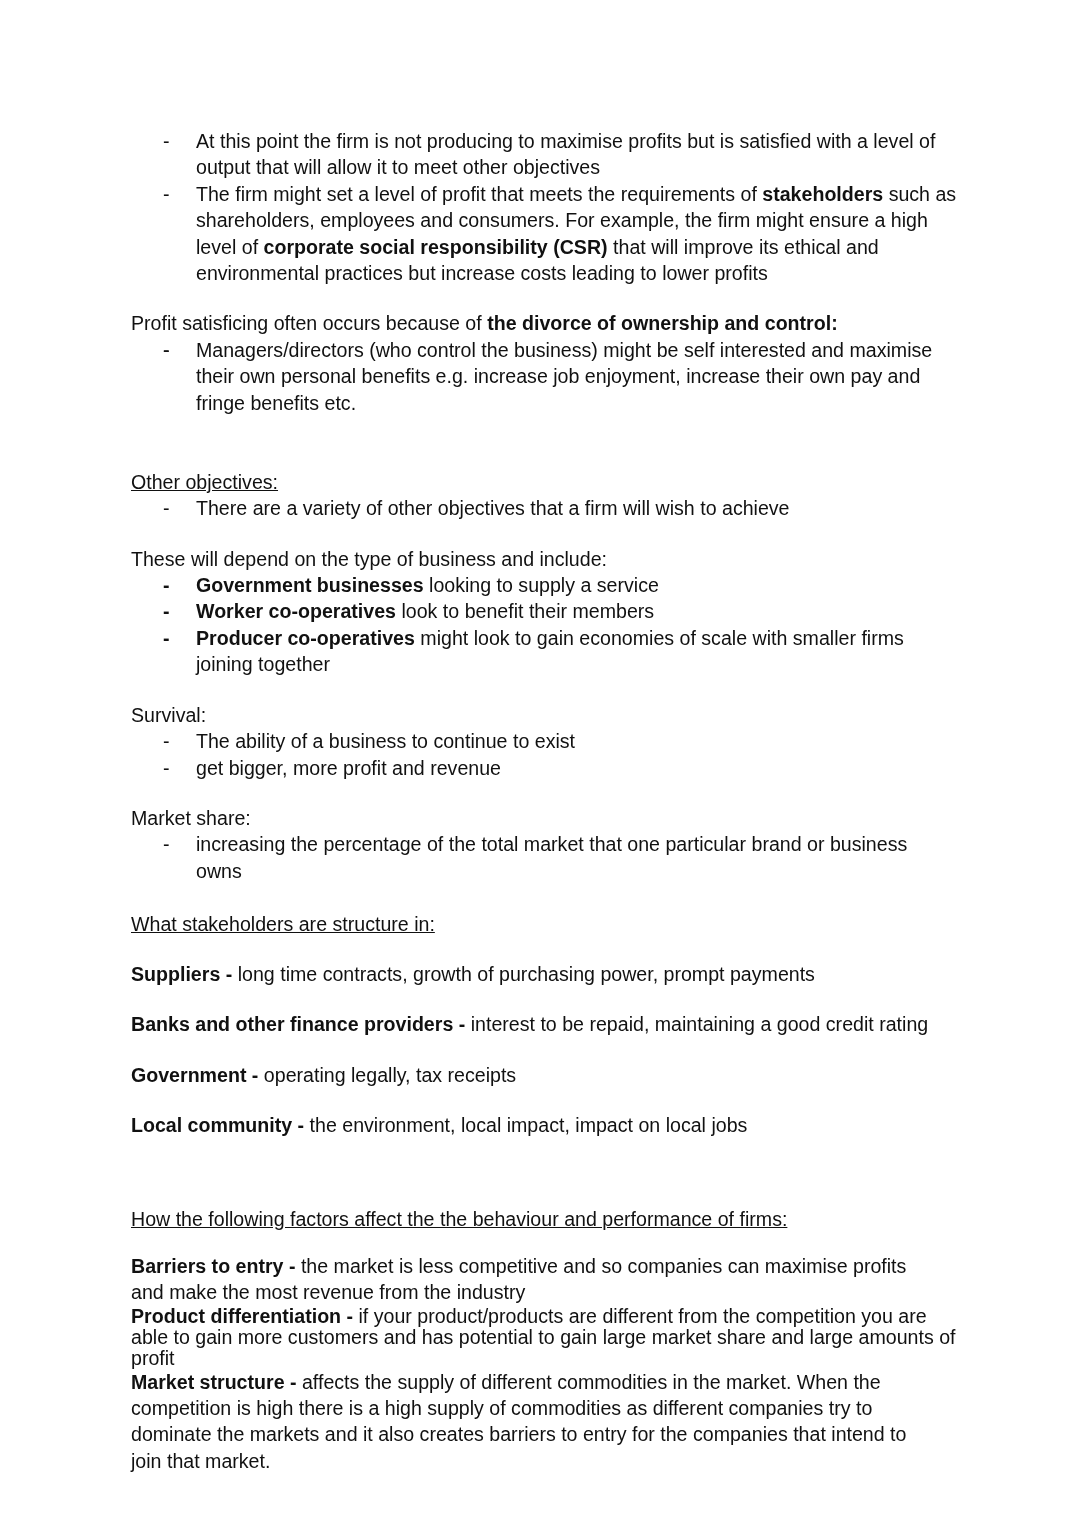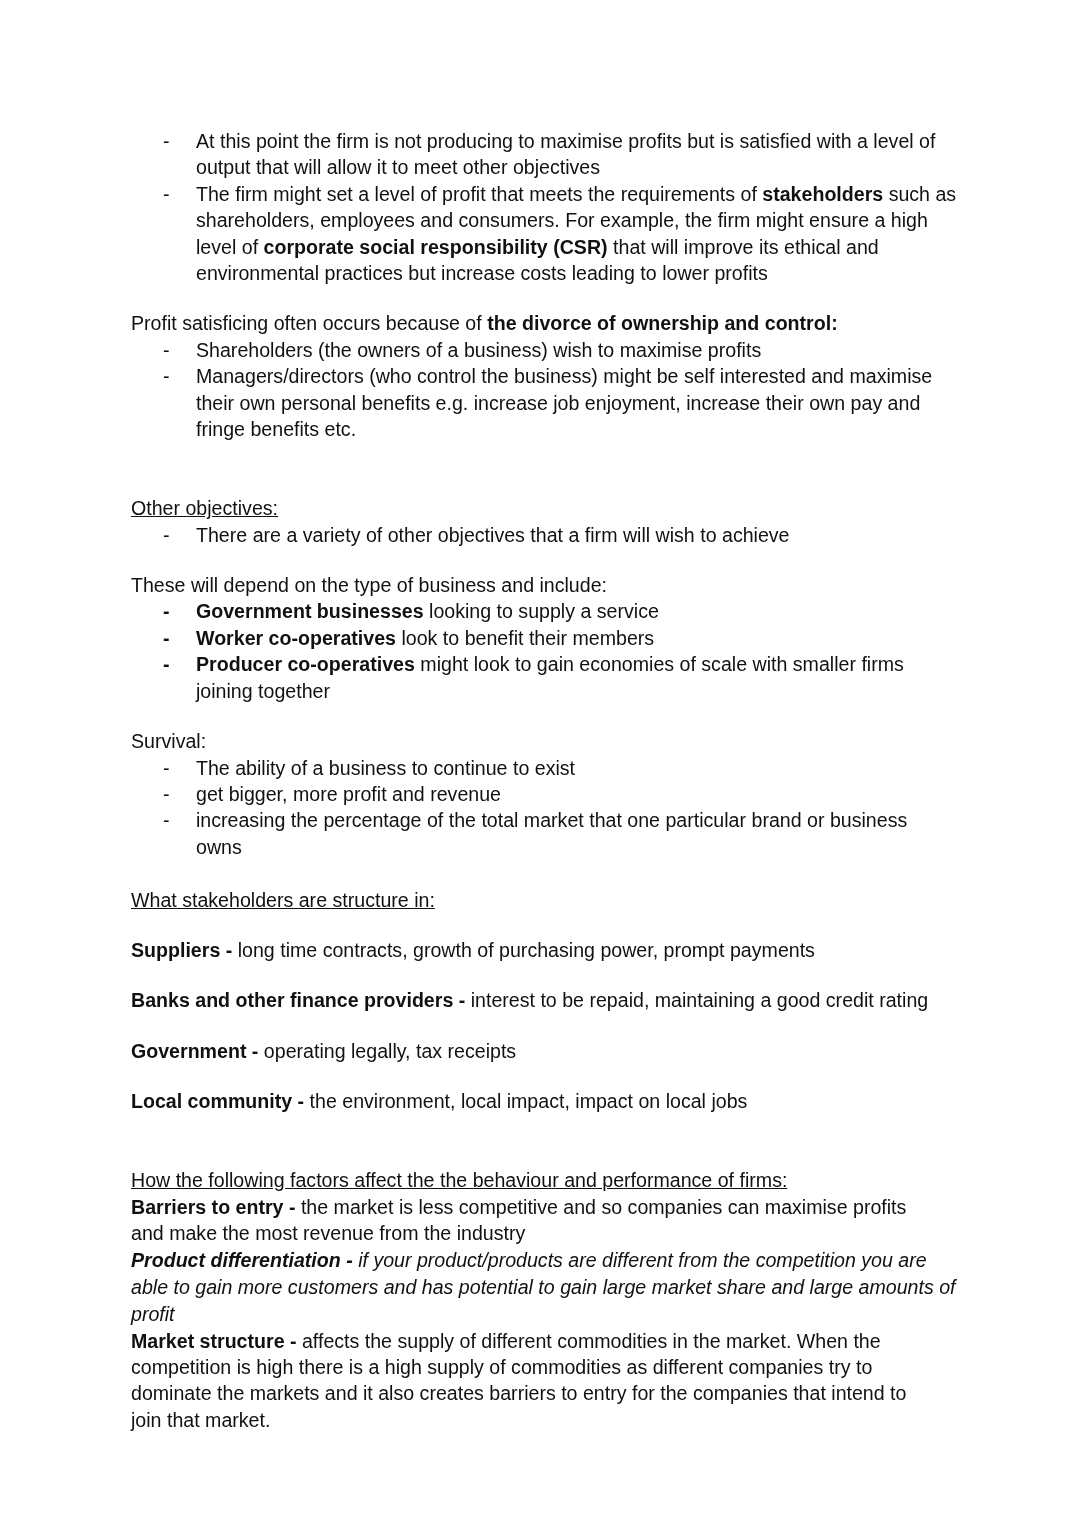--- a/index.html
+++ b/index.html
@@ -29,21 +29,20 @@
   <div class="item" style="width:765px;">
     <span class="dash">-</span>
     <span>The firm might set a level of profit that meets the requirements of </span><b>stakeholders</b><span> such as shareholders, employees and consumers. For example, the firm might ensure a high level of </span><b>corporate social responsibility (CSR)</b><span> that will improve its ethical and environmental practices but increase costs leading to lower profits</span>
   </div>
 
   <div class="line">
     <span>Profit satisficing often occurs because of </span><b>the divorce of ownership and control:</b>
   </div>
   <div class="item" style="width:765px;">
     <span class="dash">-</span>
-    <span>Shareholders (the owners of a business) wish to maximise profits</span>
   </div>
   <div class="item" style="width:765px;">
     <span class="dash">-</span>
     <span>Managers/directors (who control the business) might be self interested and maximise their own personal benefits e.g. increase job enjoyment, increase their own pay and fringe benefits etc.</span>
   </div>
 
   <div class="gap1"></div>
 
   <div class="heading">Other objectives:</div>
   <div class="item">
@@ -66,33 +65,34 @@
 
   <div class="line">Survival:</div>
   <div class="item">
     <span class="dash">-</span>
     <span>The ability of a business to continue to exist</span>
   </div>
   <div class="item">
     <span class="dash">-</span>
     <span>get bigger, more profit and revenue</span>
   </div>
+  <div class="line">Market share:</div>
   <div class="item" style="width:735px;">
     <span class="dash">-</span>
     <span>increasing the percentage of the total market that one particular brand or business owns</span>
   </div>
 
   <div class="gap2"></div>
 
   <div class="heading">What stakeholders are structure in:</div>
   <div class="line"><b>Suppliers -</b><span> long time contracts, growth of purchasing power, prompt payments</span></div>
   <div class="line"><b>Banks and other finance providers -</b><span> interest to be repaid, maintaining a good credit rating</span></div>
   <div class="line"><b>Government -</b><span> operating legally, tax receipts</span></div>
   <div class="line"><b>Local community -</b><span> the environment, local impact, impact on local jobs</span></div>
 
   <div class="gap1"></div>
 
-  <div class="heading" style="white-space:nowrap;">How the following factors affect the the behaviour and performance of firms:</div>
-  <div style="line-height:26.4px;width:795px;"><b>Barriers to entry -</b><span> the market is less competitive and so companies can maximise profits and make the most revenue from the industry</span></div>
-  <div style="line-height:27px;width:830px;font-style:italic;"><b>Product differentiation -</b><span> if your product/products are different from the competition you are able to gain more customers and has potential to gain large market share and large amounts of profit</span></div>
+  <div class="heading" style="white-space:nowrap;margin-top:15px;">How the following factors affect the the behaviour and performance of firms:</div>
+  <div style="line-height:26.4px;width:795px;margin-top:20px;"><b>Barriers to entry -</b><span> the market is less competitive and so companies can maximise profits and make the most revenue from the industry</span></div>
+  <div style="line-height:21px;width:830px;"><b>Product differentiation -</b><span> if your product/products are different from the competition you are able to gain more customers and has potential to gain large market share and large amounts of profit</span></div>
   <div style="line-height:26.4px;width:800px;"><b>Market structure -</b><span> affects the supply of different commodities in the market. When the competition is high there is a high supply of commodities as different companies try to dominate the markets and it also creates barriers to entry for the companies that intend to join that market.</span></div>
 
 </div>
 
 </body></html>

